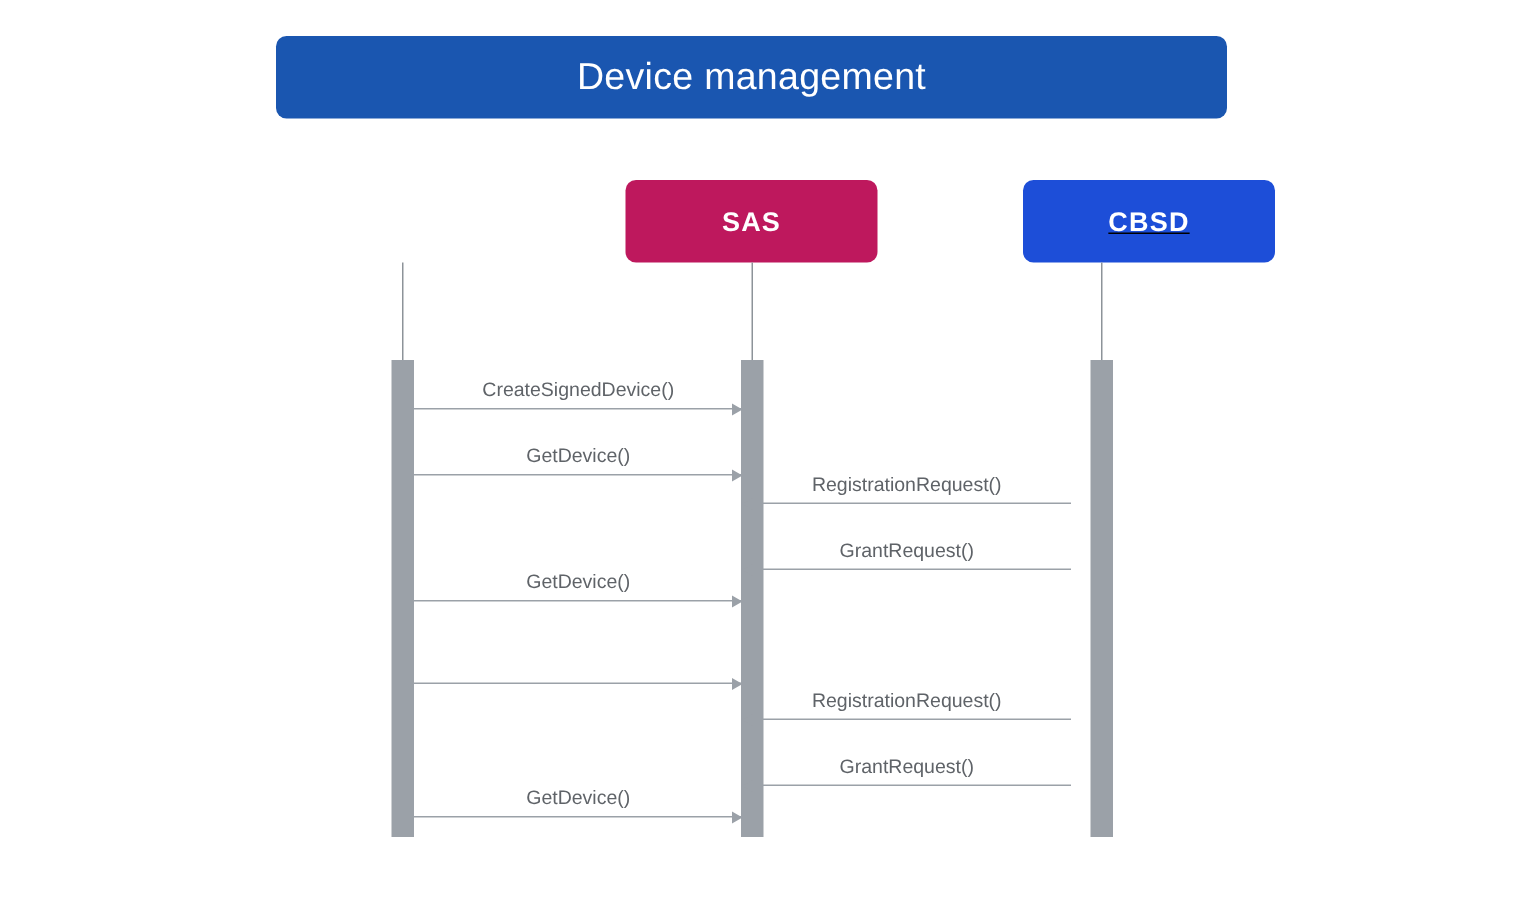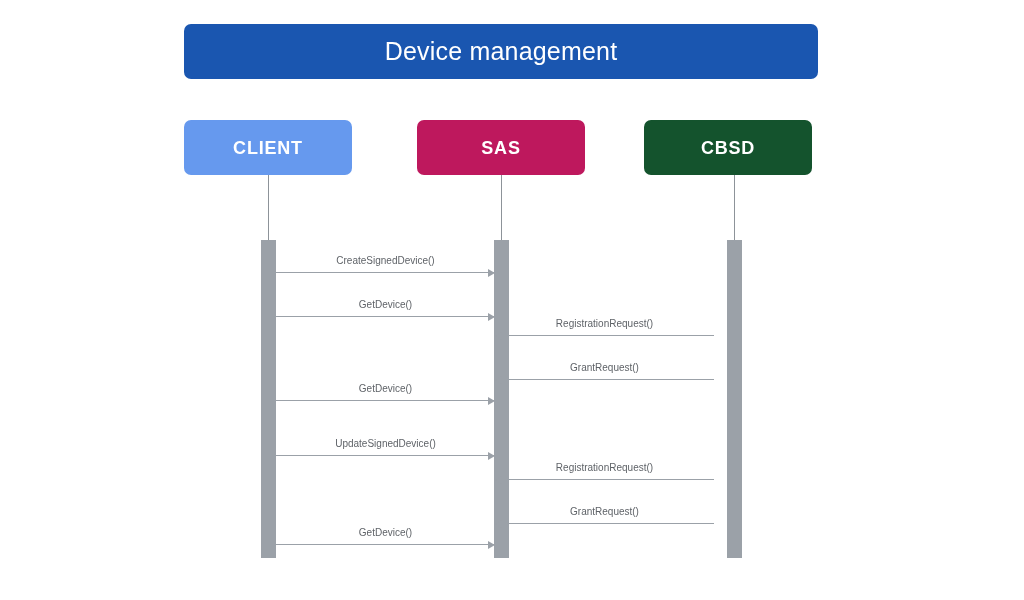--- a/index.html
+++ b/index.html
@@ -54,21 +54,21 @@
   }
   .participant .p-label {
     color: #ffffff;
     font-size: 18px;
     font-weight: bold;
     letter-spacing: 0.8px;
     line-height: 1;
   }
   #participant-0 { left: 184px; background: #6699ee; }
   #participant-1 { left: 417px; background: #be185d; }
-  #participant-2 { left: 644px; background: #14532d; }
+  #participant-2 { left: 682px; background: #1d4ed8; text-decoration: underline; }
 
   
   .lifeline {
     position: absolute;
     top: 175px;
     width: 1px;
     height: 66px;
     background: #8d9399;
   }
   #lifeline-0 { left: 268px; }
@@ -91,21 +91,21 @@
   .message {
     position: absolute;
     height: 30px;
   }
   .message .msg-label {
     position: absolute;
     left: 0;
     right: 0;
     bottom: 12px;
     text-align: center;
-    font-size: 10px;
+    font-size: 13px;
     color: #5f6368;
     line-height: 1;
     white-space: nowrap;
   }
   .message .msg-line {
     position: absolute;
     left: 0;
     right: 0;
     bottom: 5px;
     height: 1px;
@@ -145,23 +145,20 @@
 </style>
 </head>
 <body>
 
 <div id="diagram">
 
   <div class="title-bar">
     <span class="title-text">Device management</span>
   </div>
 
-  <div class="participant" id="participant-0">
-    <span class="p-label">CLIENT</span>
-  </div>
   <div class="participant" id="participant-1">
     <span class="p-label">SAS</span>
   </div>
   <div class="participant" id="participant-2">
     <span class="p-label">CBSD</span>
   </div>
 
   <div class="lifeline" id="lifeline-0"></div>
   <div class="lifeline" id="lifeline-1"></div>
   <div class="lifeline" id="lifeline-2"></div>
@@ -194,21 +191,20 @@
     <div class="msg-arrow"></div>
   </div>
 
   <div class="message dir-right span-client-sas" id="message-4">
     <span class="msg-label">GetDevice()</span>
     <div class="msg-line"></div>
     <div class="msg-arrow"></div>
   </div>
 
   <div class="message dir-right span-client-sas" id="message-5">
-    <span class="msg-label">UpdateSignedDevice()</span>
     <div class="msg-line"></div>
     <div class="msg-arrow"></div>
   </div>
 
   <div class="message dir-left span-cbsd-sas" id="message-6">
     <span class="msg-label">RegistrationRequest()</span>
     <div class="msg-line"></div>
     <div class="msg-arrow"></div>
   </div>
 

